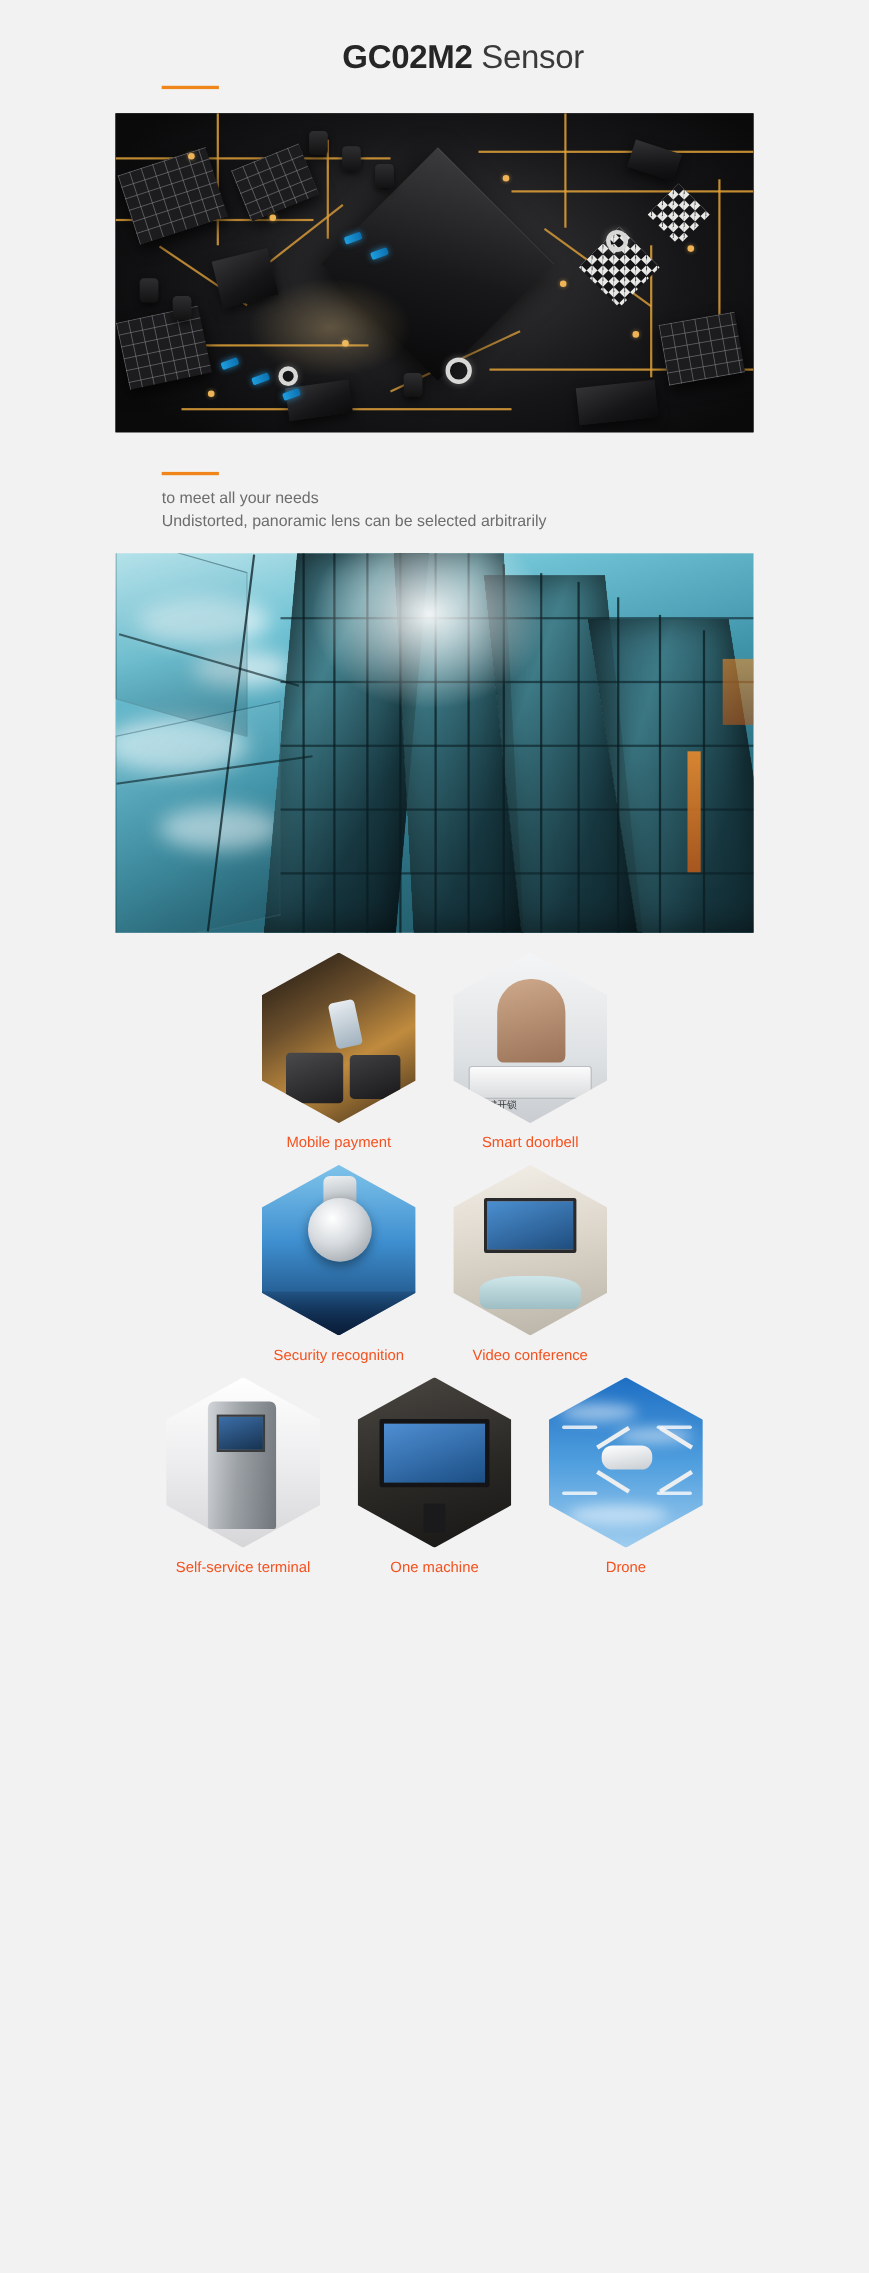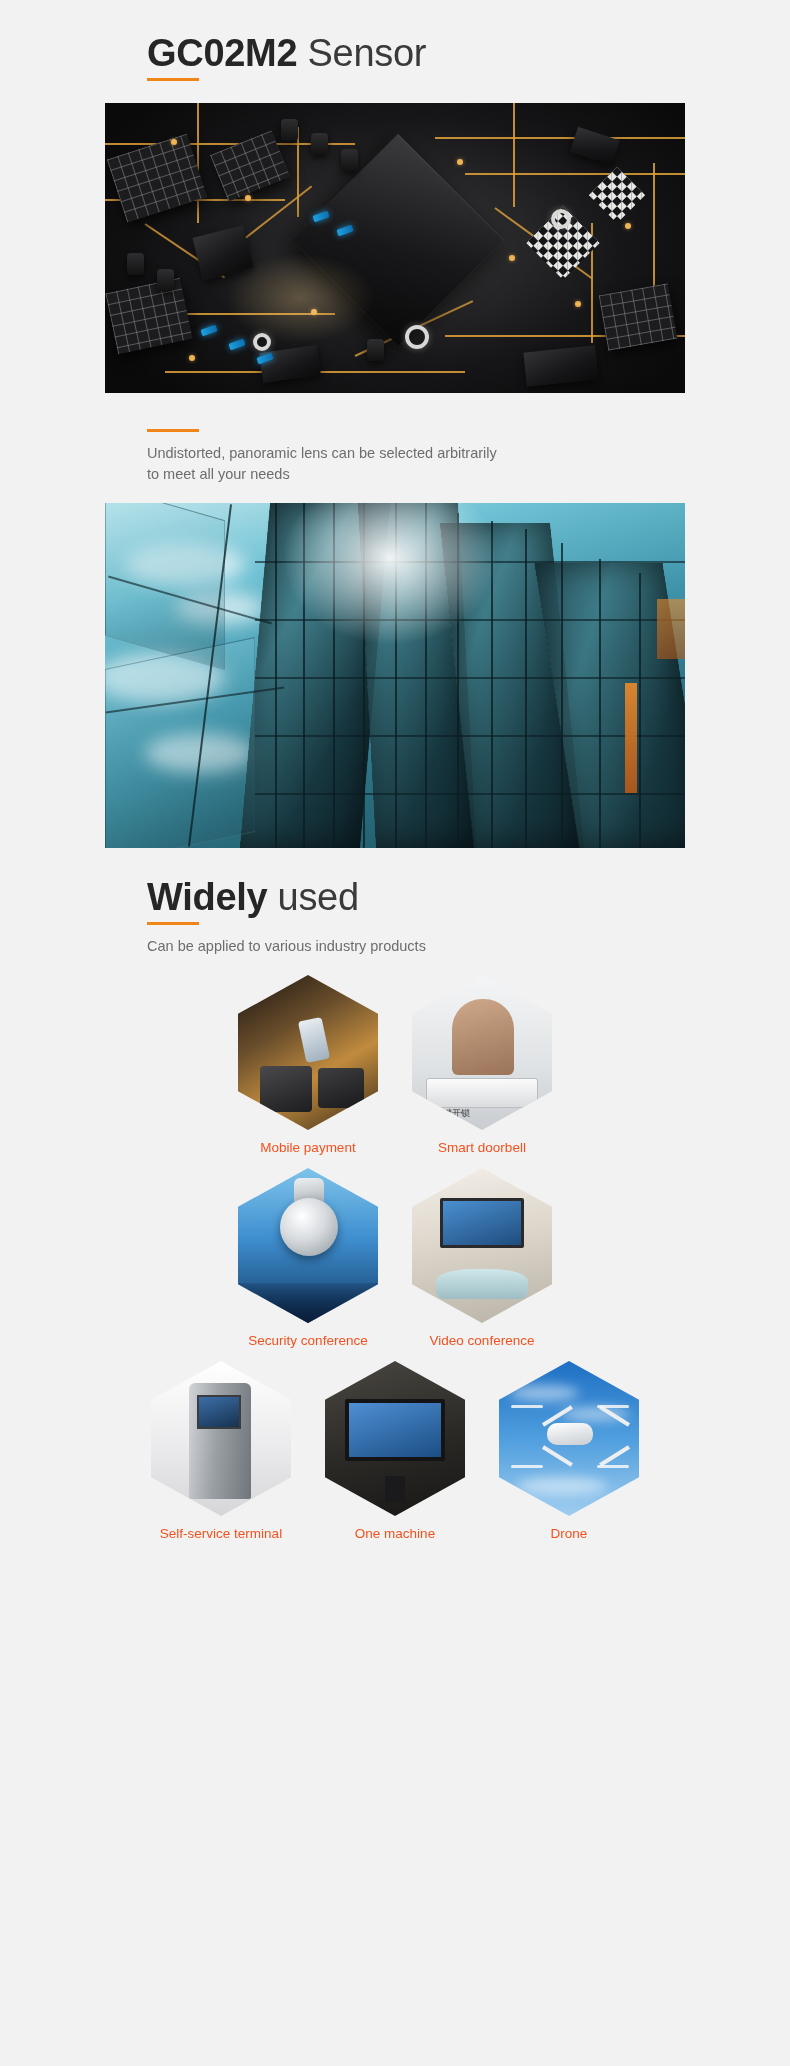--- a/index.html
+++ b/index.html
@@ -17,25 +17,26 @@
   }
   .inner {
     width: 600px;
     margin: 0 auto;
     position: relative;
   }
 
   
   .section-head { padding-left: 52px; }
   .head-line {
-    font-size: 38px;
+    font-size: 30px;
     line-height: 38px;
     color: #2f2f2f;
     letter-spacing: -0.3px;
     white-space: nowrap;
+    text-align: center;
   }
   .head-strong { font-weight: bold; color: #262626; }
   .head-light  { font-weight: normal; color: #3a3a3a; }
   .accent-bar {
     width: 52px;
     height: 3px;
     background: #f08519;
     margin-top: 6px;
     margin-bottom: 11px;
   }
@@ -503,22 +504,22 @@
     <div class="pad" style="left:404px; top:152px;"></div>
     <div class="pad" style="left:470px; top:198px;"></div>
     <div class="pad" style="left:520px; top:120px;"></div>
     <div class="pad" style="left:84px;  top:252px;"></div>
     <div class="glow"></div>
   </div>
 
   <div class="inner">
     <div class="section-head" style="padding-top:30px;">
       <div class="accent-bar"></div>
+      <div class="sub-line">to meet all your needs</div>
       <div class="sub-line">Undistorted, panoramic lens can be selected arbitrarily</div>
-      <div class="sub-line">to meet all your needs</div>
     </div>
   </div>
 
   <div class="photo glass" style="margin-top:18px;">
     <div class="cloud" style="left:20px;  top:40px;  width:120px; height:44px;"></div>
     <div class="cloud" style="left:70px;  top:88px;  width:90px;  height:34px;"></div>
     <div class="cloud" style="left:-10px; top:150px; width:130px; height:50px;"></div>
     <div class="cloud" style="left:40px;  top:230px; width:110px; height:40px;"></div>
 
     <div class="tower" style="left:150px; top:0;   width:120px; height:345px; transform:skewX(-5deg);"></div>
@@ -549,29 +550,20 @@
     <div class="pane" style="left:0;   top:150px;width:150px;height:195px; transform:skewY(-12deg); opacity:0.6;"></div>
     <div class="mull-h" style="left:0;  top:96px;  width:170px; transform:rotate(16deg);"></div>
     <div class="mull-h" style="left:0;  top:196px; width:180px; transform:rotate(-8deg);"></div>
     <div class="mull-v" style="left:104px;top:0;   height:345px; transform:rotate(7deg);"></div>
 
     <div class="amber" style="left:520px; top:180px; width:12px; height:110px;"></div>
     <div class="amber" style="left:552px; top:96px;  width:28px; height:60px; opacity:0.6;"></div>
     <div class="glare"></div>
   </div>
 
-  <div class="inner">
-    <div class="section-head" style="padding-top:30px;">
-      <div class="head-line">
-        <span class="head-strong">Widely</span><span class="head-light"> used</span>
-      </div>
-      <div class="accent-bar"></div>
-      <div class="sub-line">Can be applied to various industry products</div>
-    </div>
-  </div>
 
   <div class="hex-grid">
 
     <div class="hex-row">
 
       <div class="hex-cell">
         <div class="hex-shape">
           <div class="sc-pay">
             <div class="pos"></div>
             <div class="phone"></div>
@@ -595,21 +587,21 @@
 
     <div class="hex-row">
       <div class="hex-cell">
         <div class="hex-shape">
           <div class="sc-cam">
             <div class="arm"></div>
             <div class="dome"></div>
             <div class="city"></div>
           </div>
         </div>
-        <div class="hex-label">Security conference</div>
+        <div class="hex-label">Security recognition</div>
       </div>
 
       <div class="hex-cell">
         <div class="hex-shape">
           <div class="sc-conf">
             <div class="screen"></div>
             <div class="tbl"></div>
           </div>
         </div>
         <div class="hex-label">Video conference</div>

